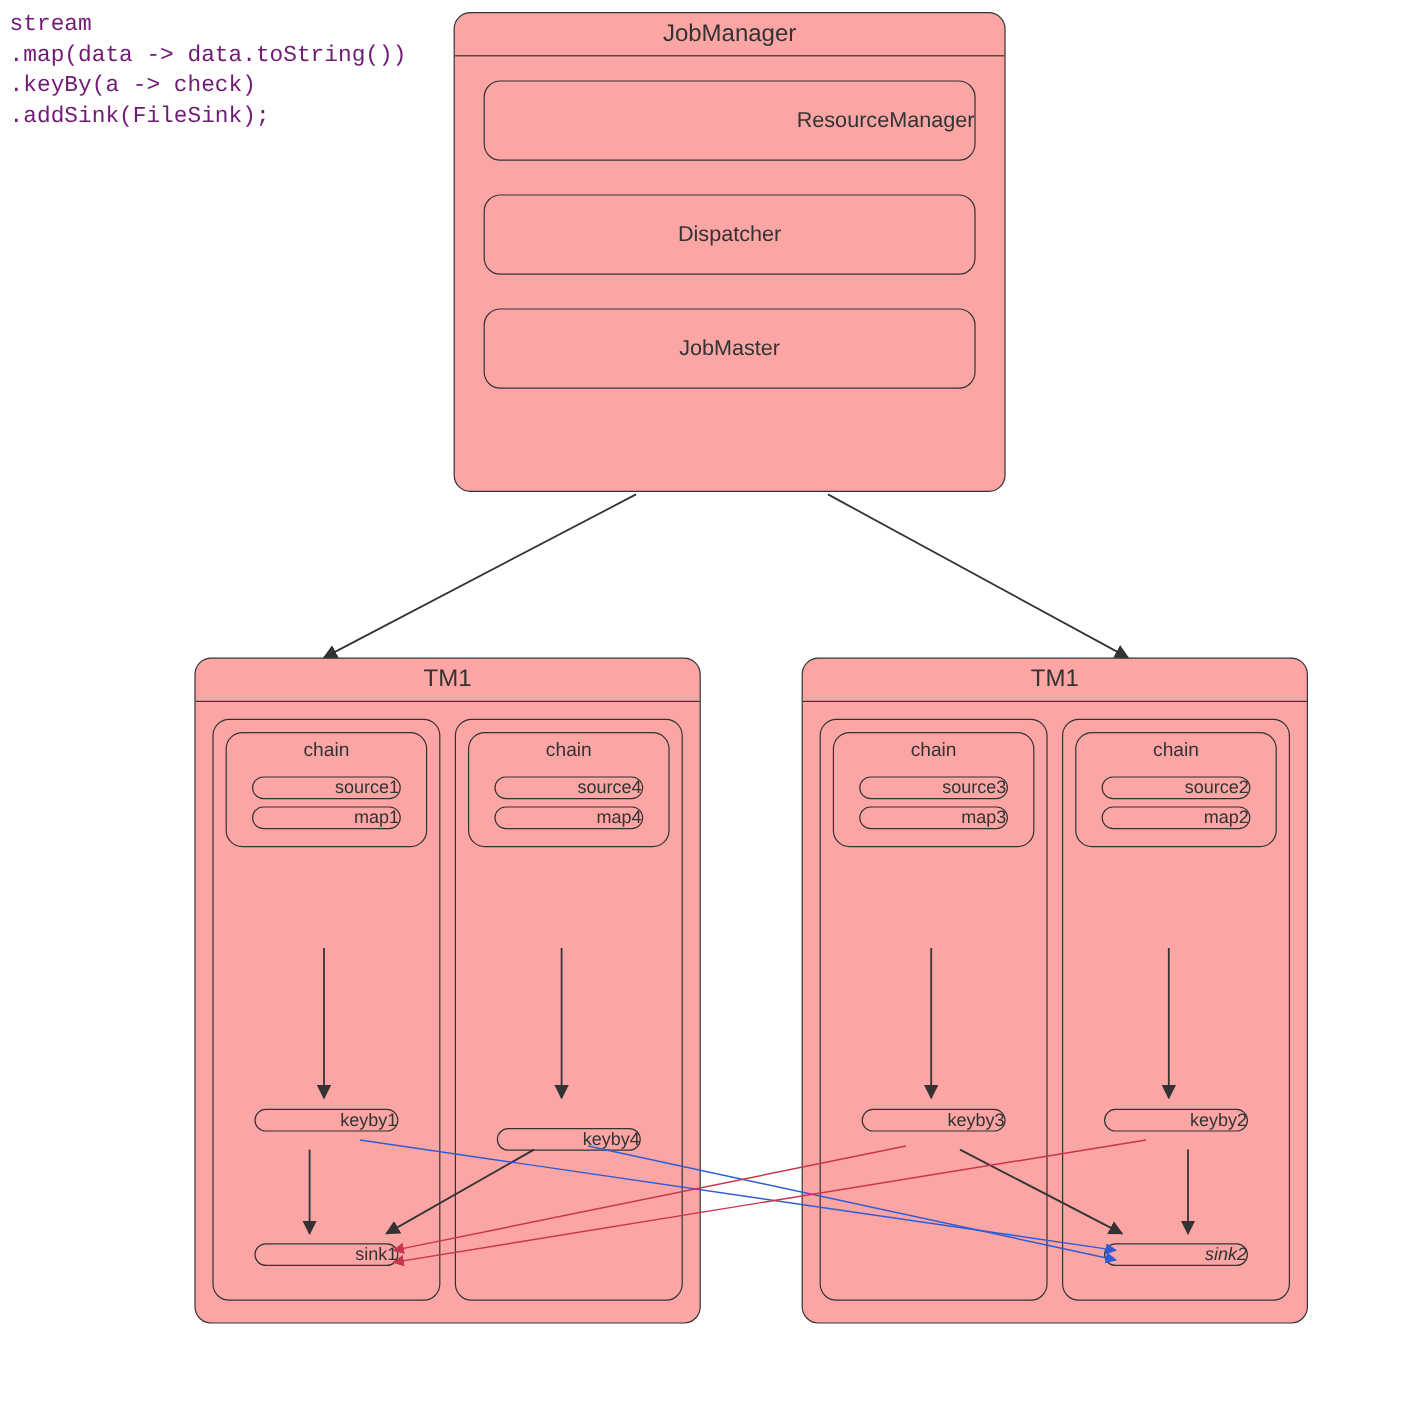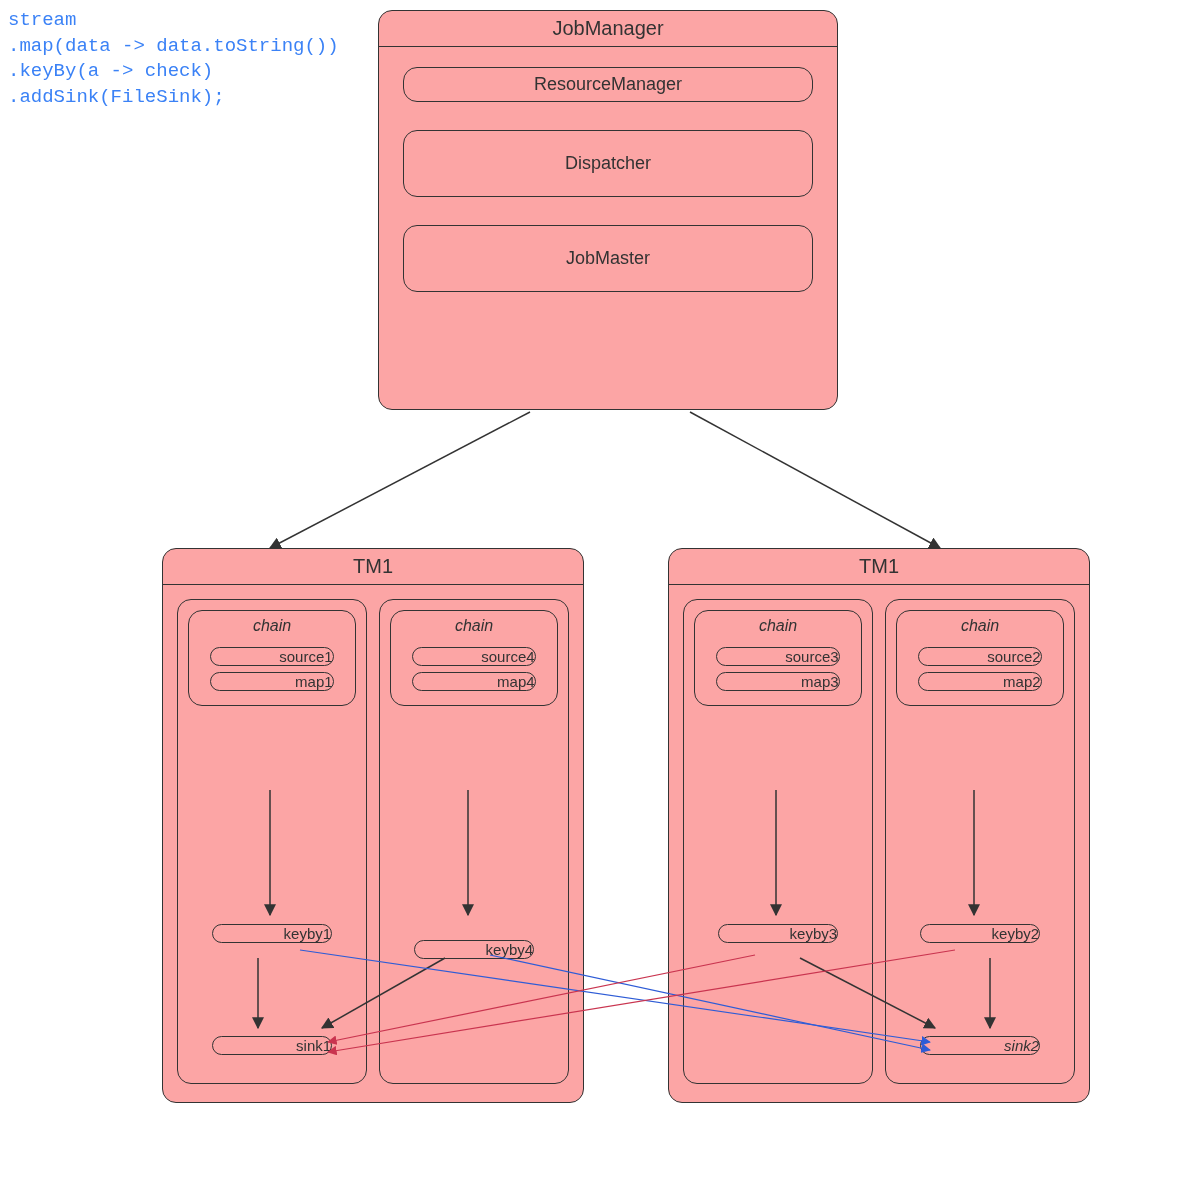--- a/index.html
+++ b/index.html
@@ -12,21 +12,21 @@
   color: #333;
 }
 .code-block {
   position: absolute;
   top: 8px;
   left: 8px;
   font-family: 'Courier New', monospace;
   font-size: 19px;
   line-height: 1.35;
   white-space: pre;
-  color: #3b82f6;
+  color: #701a75;
 }
 .box {
   position: absolute;
   border: 1.5px solid #333;
   border-radius: 14px;
   background: #fca5a5;
 }
 .titled-box-header {
   text-align: center;
   padding: 6px 0;
@@ -45,21 +45,20 @@
   position: absolute;
   top: 0; left: 0;
   width: 1184px;
   height: 1186px;
   pointer-events: none;
 }
 .slot-label {
   text-align: center;
   font-size: 16px;
   padding: 2px 0 6px 0;
-  font-style: italic;
 }
 .small-box {
   border: 1.5px solid #333;
   border-radius: 10px;
   text-align: right;
   font-size: 15px;
   padding: 0 0;
   margin: 6px auto;
   width: 80%;
 }
@@ -68,21 +67,21 @@
 <body>
 
 <div class="code-block"><span>stream</span>
 <span>.map(data -&gt; data.toString())</span>
 <span>.keyBy(a -&gt; check)</span>
 <span>.addSink(FileSink);</span></div>
 
 <div class="box" style="left:378px; top:10px; width:460px; height:400px;">
   <div class="titled-box-header">JobManager</div>
   <div style="padding: 20px 24px; display:flex; flex-direction:column; gap:28px;">
-    <div class="inner-box" style="width:100%; padding:6px 0;">ResourceManager</div>
+    <div class="inner-box" style="width:100%; padding:22px 0;text-align:right;">ResourceManager</div>
     <div class="inner-box" style="width:100%; padding:22px 4px;">Dispatcher</div>
     <div class="inner-box" style="width:100%; padding:22px 0;">JobMaster</div>
   </div>
 </div>
 
 <div class="box" style="left:162px; top:548px; width:422px; height:555px;">
   <div class="titled-box-header">TM1</div>
   <div style="display:flex; gap:12px; padding:14px 14px; height:calc(100% - 40px);">
 
     <div class="box" style="position:relative; flex:1;">

